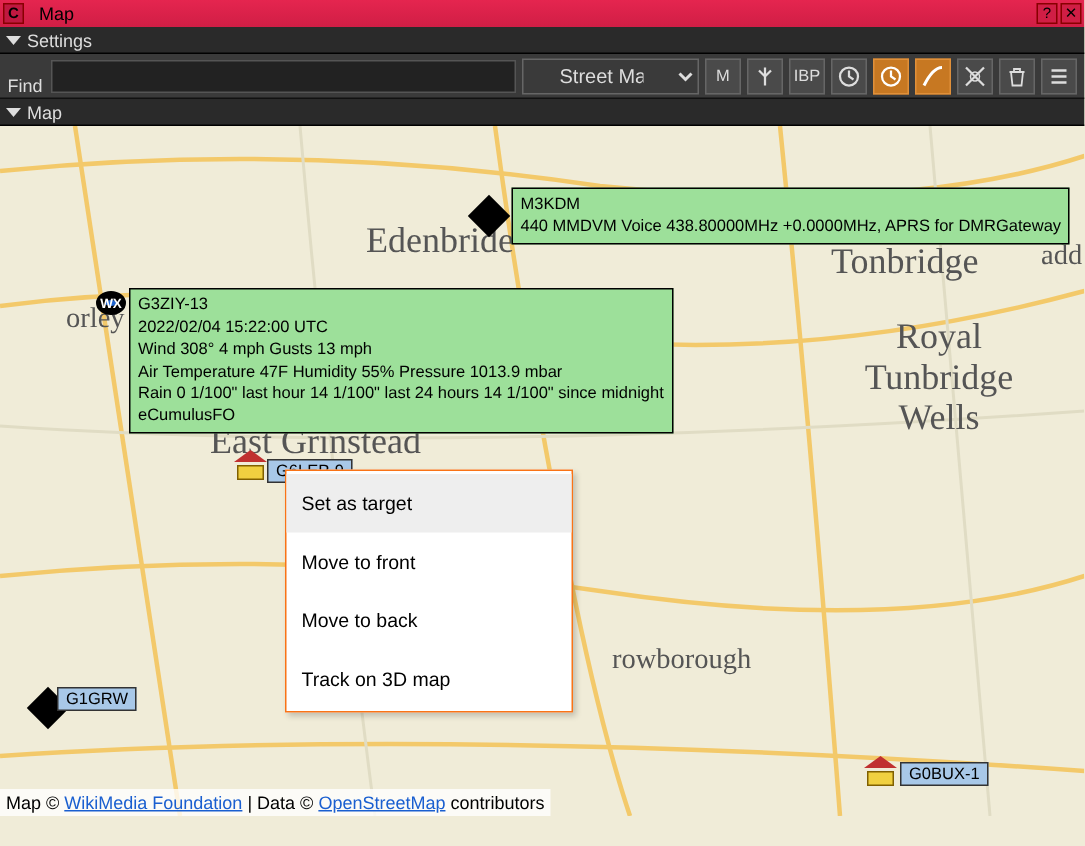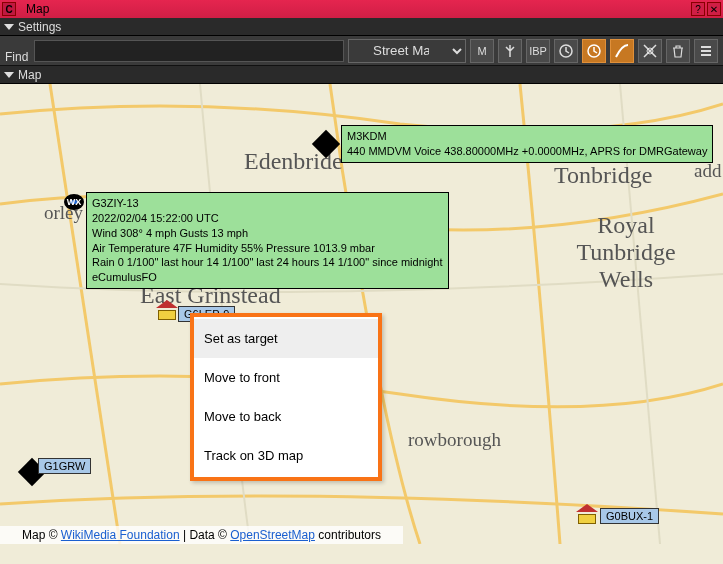--- a/index.html
+++ b/index.html
@@ -33,25 +33,25 @@
 .wx-icon { width: 20px; height: 16px; background: #2166d1; border: 6px solid #000000; color: #fff; border-radius: 50%; font-size: 9px; font-weight: bold; display: flex; align-items: center; justify-content: center; }
 .house-icon { width: 18px; height: 14px; position: relative; }
 .house-icon::before { content:''; position:absolute; left:0; right:0; bottom:0; height:8px; background:#f0d040; border:1px solid #806000;}
 .house-icon::after { content:''; position:absolute; left:-2px; top:-6px; width:0; height:0; border-left:11px solid transparent; border-right:11px solid transparent; border-bottom:8px solid #c03030;}
 
 .callsign-tag { position: absolute; background: #a8c8e8; border: 1px solid #333; padding: 1px 5px; font-size: 11px; color: #000; }
 
 .info-box { position: absolute; background: #9de09a; border: 1px solid #000; padding: 3px 5px; font-size: 11px; line-height: 1.35; color: #000; }
 .info-box .line { white-space: nowrap; }
 
-.context-menu { position: absolute; background: #fff; border: 4px solid #f97316; box-shadow: 2px 2px 4px rgba(0,0,0,0.2); padding: 2px 0; font-size: 13px; width: 192px; }
+.context-menu { position: absolute; background: #fff; border: 1px solid #f97316; box-shadow: 2px 2px 4px rgba(0,0,0,0.2); padding: 2px 0; font-size: 13px; width: 192px; }
 .context-menu .item { padding: 12px 10px; cursor: pointer; }
 .context-menu .item.hover { background: #eee; }
 
-.attribution { position: absolute; left: 0; bottom: 0; background: rgba(255,255,255,0.8); padding: 2px 22px; font-size: 12px; color: #000; }
+.attribution { position: absolute; left: 0; bottom: 0; background: rgba(255,255,255,0.8); padding: 2px 4px; font-size: 12px; color: #000; }
 .attribution a { color: #1a5fd0; text-decoration: underline; }
 </style>
 </head>
 <body>
 
 <div class="titlebar">
   <div class="title-icon">C</div>
   <div class="title">Map</div>
   <div class="win-btn">?</div>
   <div class="win-btn">✕</div>

